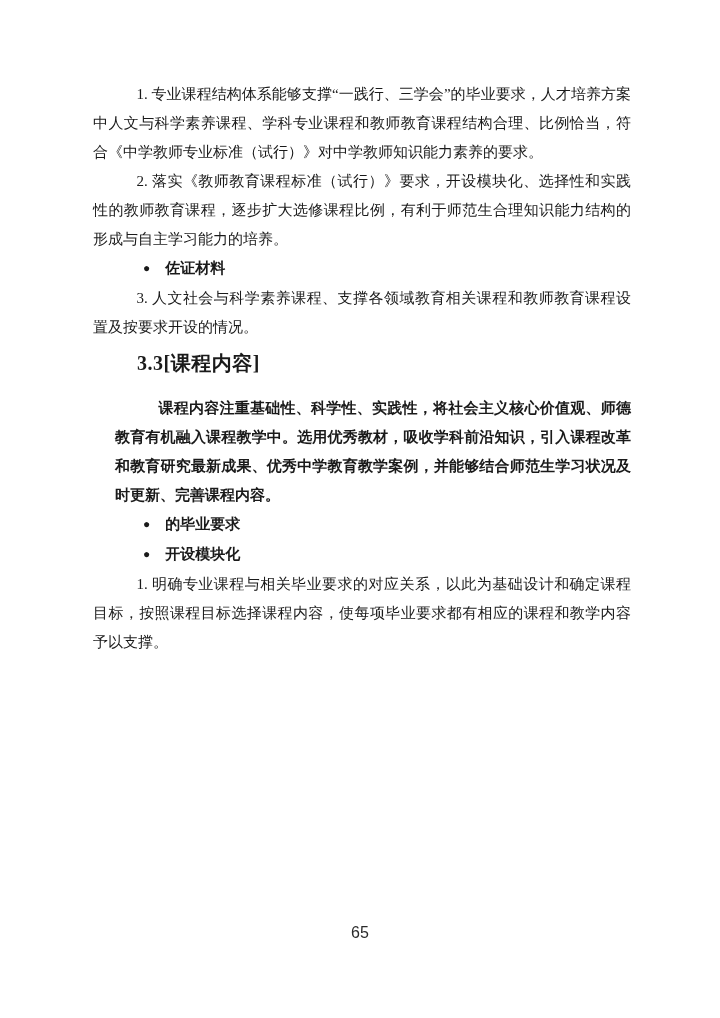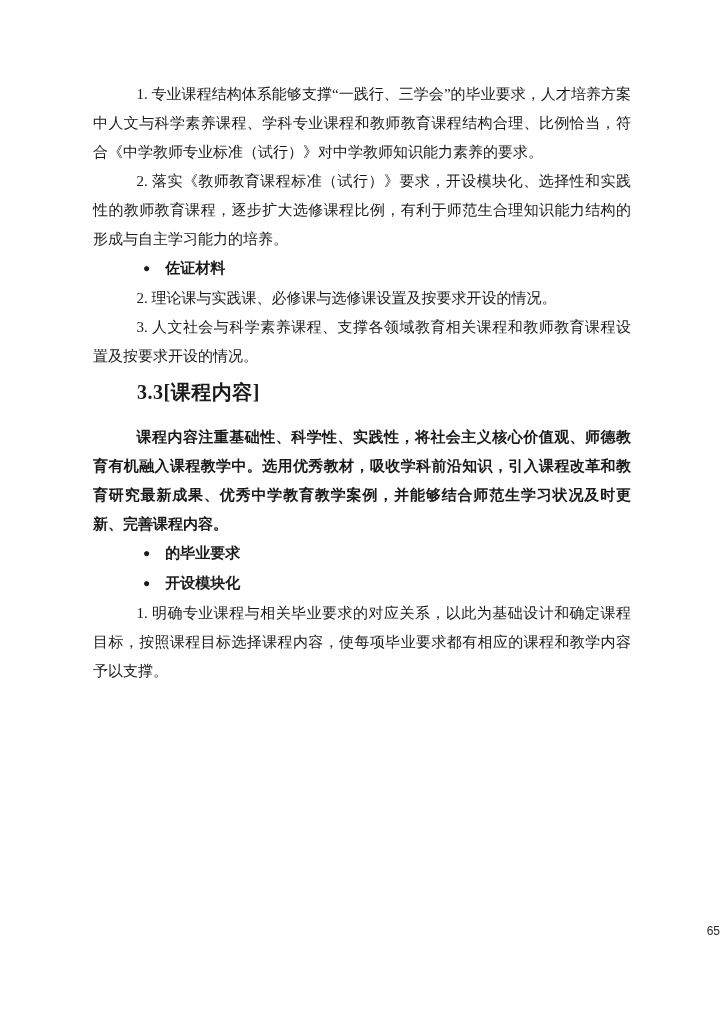--- a/index.html
+++ b/index.html
@@ -36,47 +36,46 @@
   }
   .section-heading {
     font-weight: 700;
     font-size: 20px;
     padding-left: 44px;
     text-indent: 0;
     margin-top: 7px;
     margin-bottom: 16px;
     letter-spacing: 0.5px;
   }
-  .bold-para { font-weight: 700; }
+  .bold-para { font-weight: 700; margin-left: 22px; }
   .footer {
     position: absolute;
     left: 0;
     right: 0;
     top: 924px;
-    text-align: right;
+    text-align: center;
     font-family: "Liberation Sans", "DejaVu Sans", sans-serif;
-    font-size: 12px;
+    font-size: 16px;
     color: #2b2b2b;
   }
 </style>
 </head>
 <body>
 
 <div class="page">
   <div class="content">
 
     <p class="para">1. 专业课程结构体系能够支撑“一践行、三学会”的毕业要求，人才培养方案中人文与科学素养课程、学科专业课程和教师教育课程结构合理、比例恰当，符合《中学教师专业标准（试行）》对中学教师知识能力素养的要求。</p>
 
     <p class="para">2. 落实《教师教育课程标准（试行）》要求，开设模块化、选择性和实践性的教师教育课程，逐步扩大选修课程比例，有利于师范生合理知识能力结构的形成与自主学习能力的培养。</p>
 
     <div class="bullet-row">
       <span class="bullet-glyph">●</span><span>佐证材料</span>
     </div>
 
-    <p class="para">2. 理论课与实践课、必修课与选修课设置及按要求开设的情况。</p>
     <p class="para">3. 人文社会与科学素养课程、支撑各领域教育相关课程和教师教育课程设置及按要求开设的情况。</p>
 
     <h2 class="section-heading">3.3[课程内容]</h2>
 
     <p class="para bold-para">课程内容注重基础性、科学性、实践性，将社会主义核心价值观、师德教育有机融入课程教学中。选用优秀教材，吸收学科前沿知识，引入课程改革和教育研究最新成果、优秀中学教育教学案例，并能够结合师范生学习状况及时更新、完善课程内容。</p>
 
     <div class="bullet-row">
       <span class="bullet-glyph">●</span><span>的毕业要求</span>
     </div>
 

